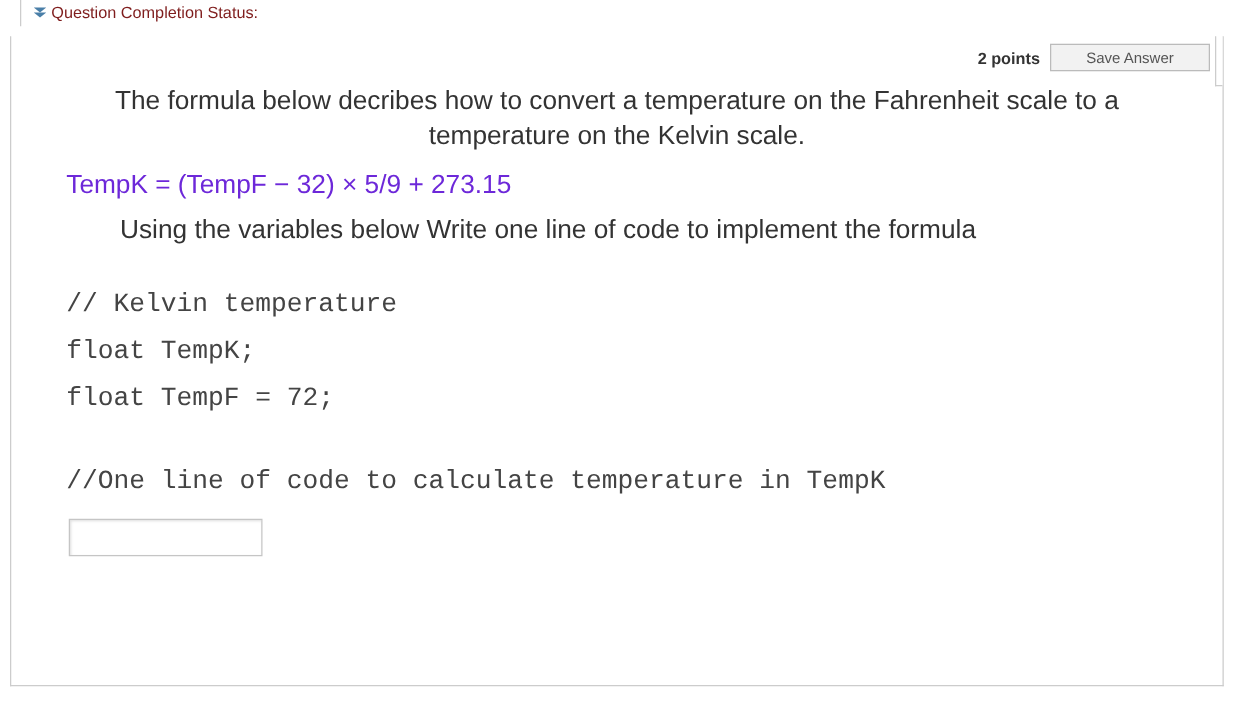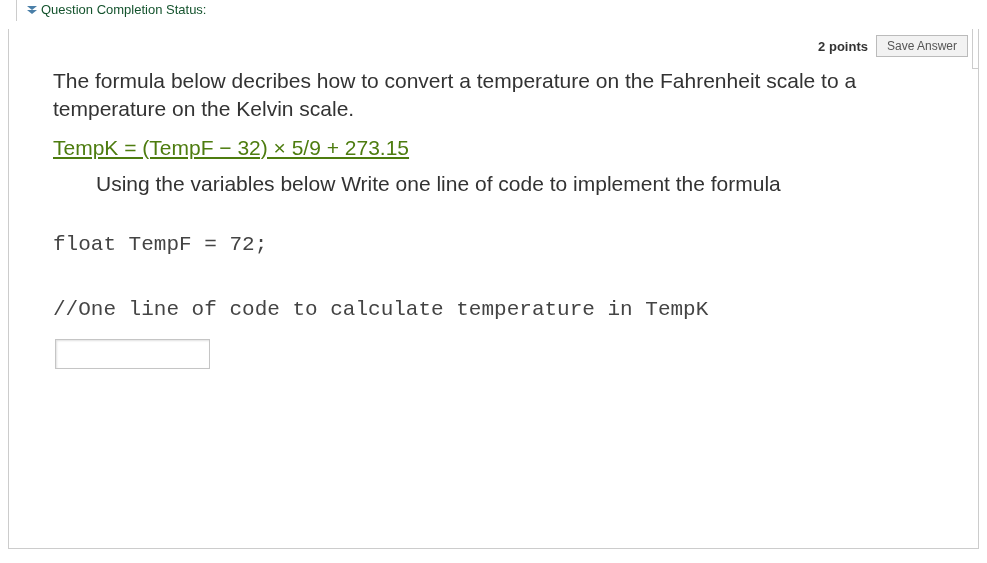--- a/index.html
+++ b/index.html
@@ -19,21 +19,21 @@
       margin-left: 16px;
     }
     .chevron-icon {
       color: #4a7fa8;
       font-size: 11px;
       margin-right: 4px;
       display: inline-flex;
       align-items: center;
     }
     .completion-text {
-      color: #14532d;
+      color: #7f1d1d;
       font-size: 13px;
     }
     .question-header-cutoff {
       margin-left: 8px;
       color: #6c6c8c;
       font-family: Arial, sans-serif;
       font-size: 12px;
       letter-spacing: 0.5px;
       height: 8px;
       overflow: hidden;
@@ -63,40 +63,40 @@
       gap: 8px;
     }
     .points-text {
       font-size: 13px;
       font-weight: bold;
       color: #333;
     }
     .save-btn {
       background: #f2f2f2;
       border: 1px solid #bbb;
-      padding: 3px 10px;
+      padding: 3px 28px;
       font-size: 12px;
       color: #555;
       cursor: pointer;
       font-family: inherit;
     }
     .question-content {
       padding: 38px 44px 10px 44px;
     }
     .q-text {
       font-size: 21px;
       color: #333;
       line-height: 1.35;
       margin-bottom: 12px;
+      text-align: center;
     }
     .q-formula {
       font-size: 21px;
-      color: #4d7c0f;
+      color: #6d28d9;
       margin-bottom: 12px;
-      text-decoration: underline;
     }
     .q-instr {
       font-size: 21px;
       color: #333;
       margin-bottom: 30px;
       margin-left: 43px;
     }
     .code-line {
       font-family: "Courier New", Courier, monospace;
       font-size: 21px;
@@ -147,18 +147,20 @@
   <div class="points-save">
     <span class="points-text">2 points</span>
     <button class="save-btn">Save Answer</button>
   </div>
 
   <div class="question-content">
     <p class="q-text">The formula below decribes how to convert a temperature on the Fahrenheit scale to a temperature on the Kelvin scale.</p>
     <p class="q-formula">TempK = (TempF − 32) × 5/9 + 273.15</p>
     <p class="q-instr">Using the variables below Write one line of code to implement the formula</p>
 
+    <div class="code-line">// Kelvin temperature</div>
+    <div class="code-line">float TempK;</div>
     <div class="code-line">float TempF = 72;</div>
     <div class="code-line" style="margin-top:28px">//One line of code to calculate temperature in TempK</div>
 
     <input type="text" class="answer-input" value="" style="">
   </div>
 </div>
 
 </body></html>

